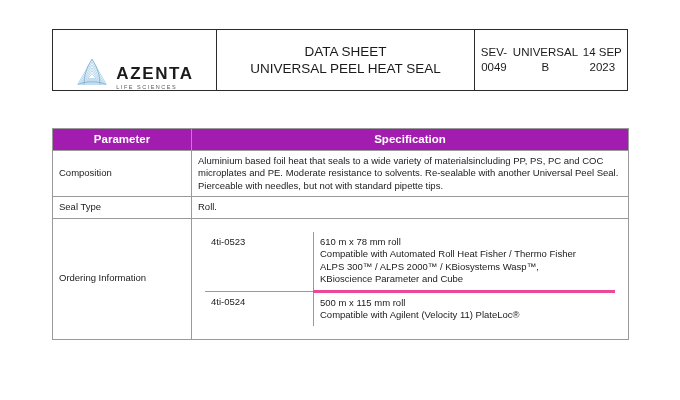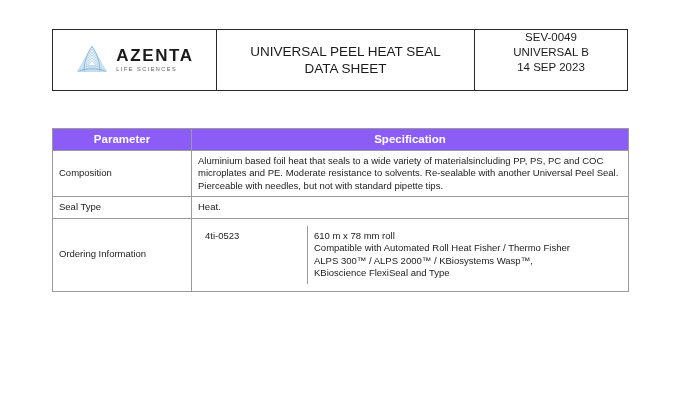--- a/index.html
+++ b/index.html
@@ -31,21 +31,21 @@
     display: flex;
     align-items: stretch;
     background: #ffffff;
   }
 
   .header-logo-cell {
     width: 164px;
     box-sizing: border-box;
     border-right: 1px solid #2b2b2b;
     display: flex;
-    align-items: center;
+    align-items: flex-end;
     justify-content: center;
     gap: 7px;
     padding: 0 6px;
   }
 
   .logo-mark {
     width: 34px;
     height: 34px;
     flex: 0 0 auto;
     display: block;
@@ -83,21 +83,21 @@
     color: #1b1b1b;
     font-size: 13.5px;
     line-height: 17px;
     text-align: center;
   }
 
   .header-doc-cell {
     width: 152px;
     box-sizing: border-box;
     display: flex;
-    flex-direction: column;
+    flex-direction: row;
     align-items: center;
     justify-content: flex-start;
     color: #1b1b1b;
     font-size: 11.5px;
     line-height: 15px;
     text-align: center;
   }
 
   
   .table {
@@ -114,21 +114,21 @@
   .table td, .table th {
     border: 1px solid #9a9a9a;
     padding: 4px 6px;
     vertical-align: middle;
     text-align: left;
     font-weight: normal;
     line-height: 12.5px;
   }
 
   .hdr-row th {
-    background: #8b5cf6;
+    background: #a21caf;
     color: #ffffff;
     font-weight: bold;
     font-size: 11.5px;
     text-align: center;
     padding: 4px 6px;
     border: 1px solid #9a9a9a;
   }
 
   .col-param { width: 139px; }
   .col-spec  { width: 437px; }
@@ -158,21 +158,21 @@
   .nested tr td.desc {
     padding: 4px 6px;
     border-bottom: 3px solid #ec4899;
   }
 
   .nested tr:last-child td.code,
   .nested tr:last-child td.desc {
     border-bottom: 0;
   }
 
-  .cell-pad-0 { padding: 7px !important; }
+  .cell-pad-0 { padding: 13px !important; }
 
   .row-desc td { line-height: 12.5px; }
 </style>
 </head>
 <body>
 
 <div class="page">
 
   <div class="header">
 
@@ -192,22 +192,22 @@
           <path d="M5 50 C20 44 40 44 55 50"></path>
         </g>
       </svg>
       <div class="logo-words">
         <div class="logo-name">AZENTA</div>
         <div class="logo-tag">LIFE SCIENCES</div>
       </div>
     </div>
 
     <div class="header-title-cell">
+      <div>DATA SHEET</div>
       <div>UNIVERSAL PEEL HEAT SEAL</div>
-      <div>DATA SHEET</div>
     </div>
 
     <div class="header-doc-cell">
       <div>SEV-0049</div>
       <div>UNIVERSAL B</div>
       <div>14 SEP 2023</div>
     </div>
 
   </div>
 
@@ -224,35 +224,42 @@
     </tr>
 
 
     <tr>
       <td class="param-cell">Composition</td>
       <td>Aluminium based foil heat that seals to a wide variety of materialsincluding PP, PS, PC and COC microplates and PE. Moderate resistance to solvents. Re-sealable with another Universal Peel Seal. Pierceable with needles, but not with standard pipette tips.</td>
     </tr>
 
     <tr>
       <td class="param-cell">Seal Type</td>
-      <td>Heat.</td>
+      <td>Roll.</td>
     </tr>
 
     <tr>
       <td class="param-cell">Ordering Information</td>
       <td class="cell-pad-0">
         <table class="nested">
           <tbody>
                 <tr>
             <td class="code">4ti-0523</td>
             <td class="desc">
               <div>610 m x 78 mm roll</div>
               <div>Compatible with Automated Roll Heat Fisher / Thermo Fisher</div>
               <div>ALPS 300™ / ALPS 2000™ / KBiosystems Wasp™,</div>
-              <div>KBioscience FlexiSeal and Type</div>
+              <div>KBioscience Parameter and Cube</div>
+            </td>
+          </tr>
+          <tr>
+            <td class="code">4ti-0524</td>
+            <td class="desc">
+              <div>500 m x 115 mm roll</div>
+              <div>Compatible with Agilent (Velocity 11) PlateLoc®</div>
             </td>
           </tr>
         </tbody>
             </table>
       </td>
     </tr>
 
   </tbody>
     </table>
 

